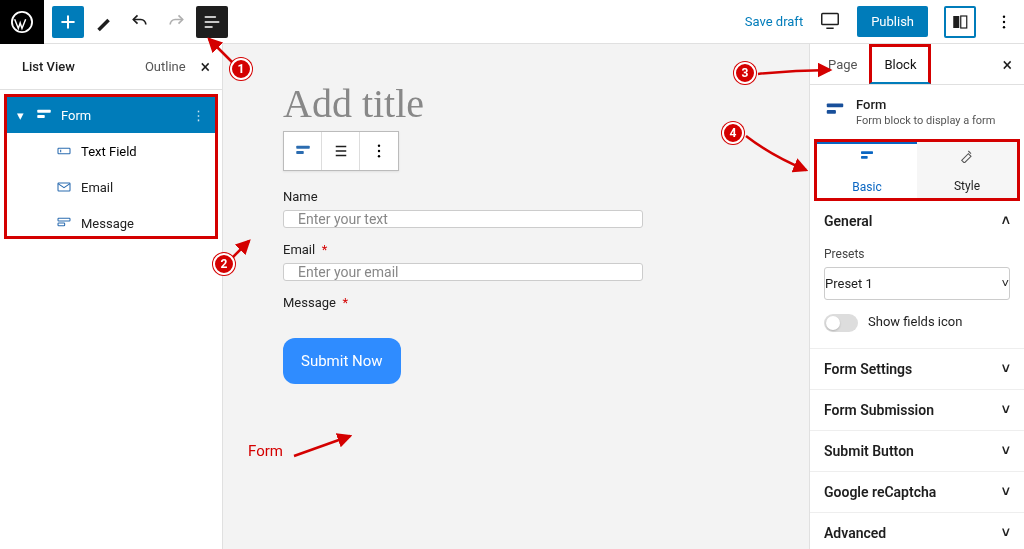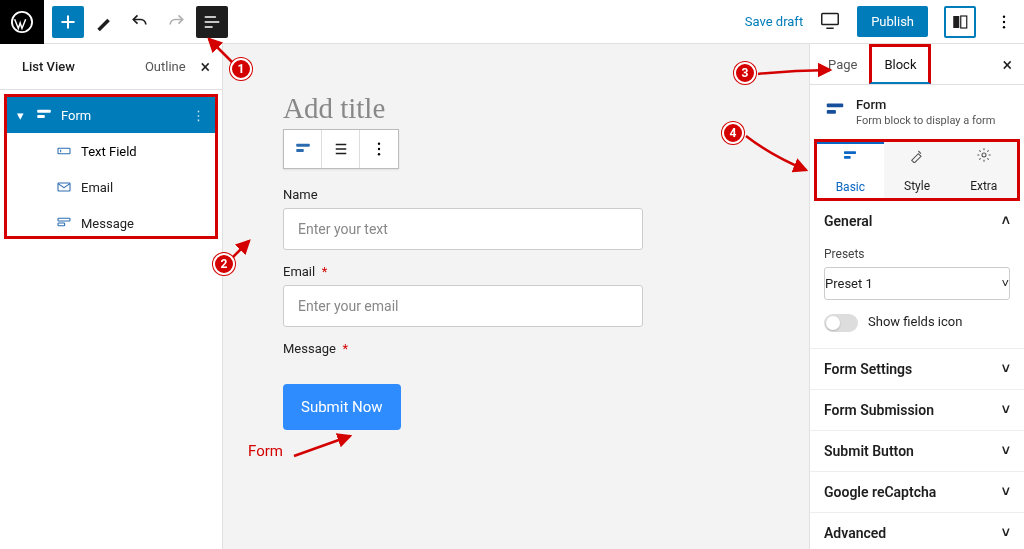--- a/index.html
+++ b/index.html
@@ -27,32 +27,32 @@
   .lv-box{border:3px solid #d40000;margin:4px 4px 0 4px;height:145px;position:relative}
   .lv-row{display:flex;align-items:center;height:36px;padding:0 10px;gap:8px;font-size:13px}
   .lv-row.selected{background:#007cba;color:#fff}
   .lv-row .chev{width:10px;display:inline-block}
   .lv-row .ficon{width:18px;height:18px;display:inline-flex;align-items:center;justify-content:center}
   .lv-row .rmenu{margin-left:auto;opacity:.8}
   .lv-child{padding-left:48px;color:#2b6cb0}
   .lv-child .ficon{color:#2b6cb0}
   
   .canvas{flex:1;background:#f3f3f3;position:relative;padding:30px 60px;overflow:hidden}
-  .title-ph{font-family:Georgia,serif;font-size:29px;color:#888;margin:18px 0 4px}
+  .title-ph{font-family:Georgia,serif;font-size:40px;color:#888;margin:6px 0 4px}
   .block-toolbar{display:flex;border:1px solid #bbb;background:#fff;box-shadow:0 1px 2px rgba(0,0,0,.08);width:fit-content;margin-bottom:18px}
   .bt-seg{width:38px;height:38px;display:flex;align-items:center;justify-content:center;border-right:1px solid #ddd}
   .bt-seg:last-child{border-right:none}
   .form-block{max-width:360px}
   .flabel{font-size:13px;margin:14px 0 6px;color:#222}
   .req{color:#d40000}
-  .finput{width:100%;padding:12px 14px;border:1px solid #ccc;border-radius:3px;background:#fff;font-size:14px;color:#888}
+  .finput{width:100%;padding:0 14px;border:1px solid #ccc;border-radius:3px;background:#fff;font-size:14px;color:#888}
   .ftextarea{width:100%;height:78px;padding:12px 14px;border:1px solid #ccc;border-radius:3px;background:#fff;font-size:14px;color:#888;resize:none;position:relative}
   .msg-wrap{position:relative}
   .add-fab{position:absolute;right:-2px;bottom:-2px;width:22px;height:22px;background:#000;color:#fff;display:flex;align-items:center;justify-content:center;font-size:16px;cursor:pointer}
-  .submit-btn{margin-top:22px;background:#2f8cff;color:#fff;padding:14px 18px;border:none;border-radius:4px;font-size:15px;cursor:pointer}
+  .submit-btn{margin-top:22px;background:#2f8cff;color:#fff;padding:14px 18px;border:none;border-radius:12px;font-size:15px;cursor:pointer}
   .form-caption{position:absolute;left:248px;top:442px;color:#d40000;font-size:15px}
   
   .sidebar{width:215px;border-left:1px solid #e0e0e0;display:flex;flex-direction:column;overflow:hidden}
   .sb-tabs{display:flex;align-items:center;height:46px;border-bottom:1px solid #e0e0e0;padding:0 6px}
   .sb-tab{padding:10px 12px;font-size:13px;cursor:pointer;color:#555}
   .sb-tab.active{color:#111;border:3px solid #d40000;border-bottom:2px solid #007cba}
   .sb-close{margin-left:auto;cursor:pointer;font-size:18px;padding:0 6px}
   .sb-blockhead{display:flex;gap:10px;padding:12px 14px;align-items:flex-start}
   .sb-blockhead .bh-icon{color:#184f9a;margin-top:2px}
   .sb-blockhead .bh-txt small{display:block;color:#555;font-size:11px;margin-top:2px}
@@ -247,27 +247,20 @@
           </svg>
         <span>Basic</span>
       </div>
       <div class="subtab">
         <svg viewBox="0 0 24 24" width="16" height="16">
             <path d="M4 20l10-10 4 4L8 24z" fill="none" stroke="#555" stroke-width="1.6"></path>
             <path d="M14 6l4 4" stroke="#555" stroke-width="1.6"></path>
           </svg>
         <span>Style</span>
       </div>
-      <div class="subtab">
-        <svg viewBox="0 0 24 24" width="16" height="16">
-            <circle cx="12" cy="12" r="3" fill="none" stroke="#555" stroke-width="1.6"></circle>
-            <path d="M12 2v3M12 19v3M2 12h3M19 12h3M5 5l2 2M17 17l2 2M19 5l-2 2M5 19l2-2" stroke="#555" stroke-width="1.6"></path>
-          </svg>
-        <span>Extra</span>
-      </div>
     </div>
 
     <div class="section-head first">
       <span>General</span>
       <span>˄</span>
     </div>
     <div class="section-body">
       <div class="sb-label">Presets</div>
       <div class="preset-sel">
         <span>Preset 1</span>

